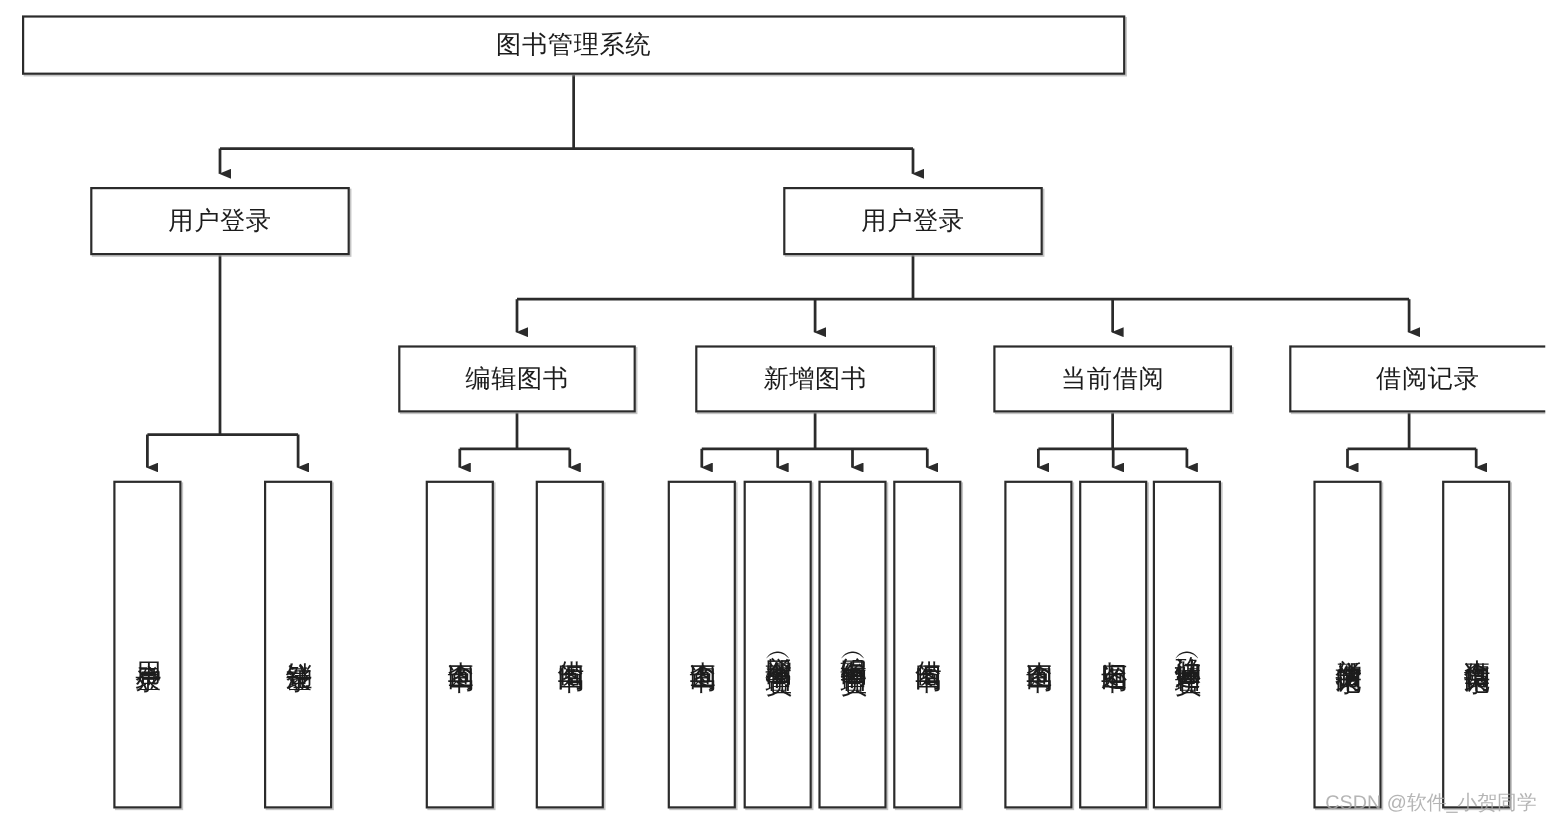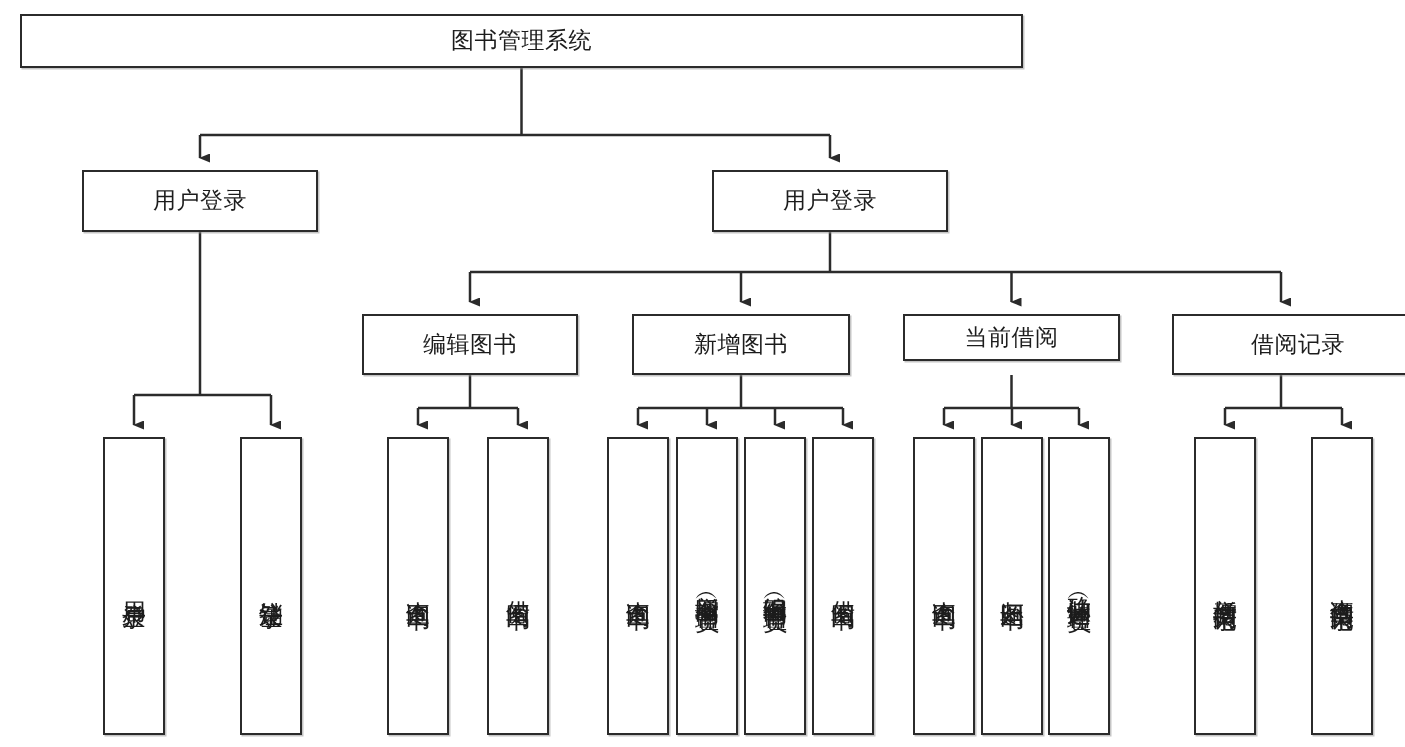--- a/index.html
+++ b/index.html
@@ -115,21 +115,21 @@
       </div>
       <div class="node-box" style="left: 712px; top: 170px; width: 236px; height: 62px;">
         <span class="node-label">用户登录</span>
       </div>
       <div class="node-box" style="left: 362px; top: 314px; width: 216px; height: 61px;">
         <span class="node-label">编辑图书</span>
       </div>
       <div class="node-box" style="left: 632px; top: 314px; width: 218px; height: 61px;">
         <span class="node-label">新增图书</span>
       </div>
-      <div class="node-box" style="left: 903px; top: 314px; width: 217px; height: 47px;">
+      <div class="node-box" style="left: 903px; top: 314px; width: 217px; height: 61px;">
         <span class="node-label">当前借阅</span>
       </div>
       <div class="node-box" style="left: 1172px; top: 314px; width: 252px; height: 61px; align-items: center;">
         <span class="node-label">借阅记录</span>
       </div>
       <div class="node-box vertical" style="left: 103px; top: 437px; width: 62px; height: 298px;">
         <span class="node-label">用户登录</span>
       </div>
       <div class="node-box vertical" style="left: 240px; top: 437px; width: 62px; height: 298px;">
         <span class="node-label">注销登录</span>
@@ -162,13 +162,14 @@
         <span class="node-label">确认归还（管理员）</span>
       </div>
       <div class="node-box vertical" style="left: 1194px; top: 437px; width: 62px; height: 298px;">
         <span class="node-label">新增借阅记录</span>
       </div>
       <div class="node-box vertical" style="left: 1311px; top: 437px; width: 62px; height: 298px;">
         <span class="node-label">查询借阅记录</span>
       </div>
     </div>
 
+  <div class="watermark">CSDN @软件_小贺同学</div>
 </div>
 
 </body></html>

